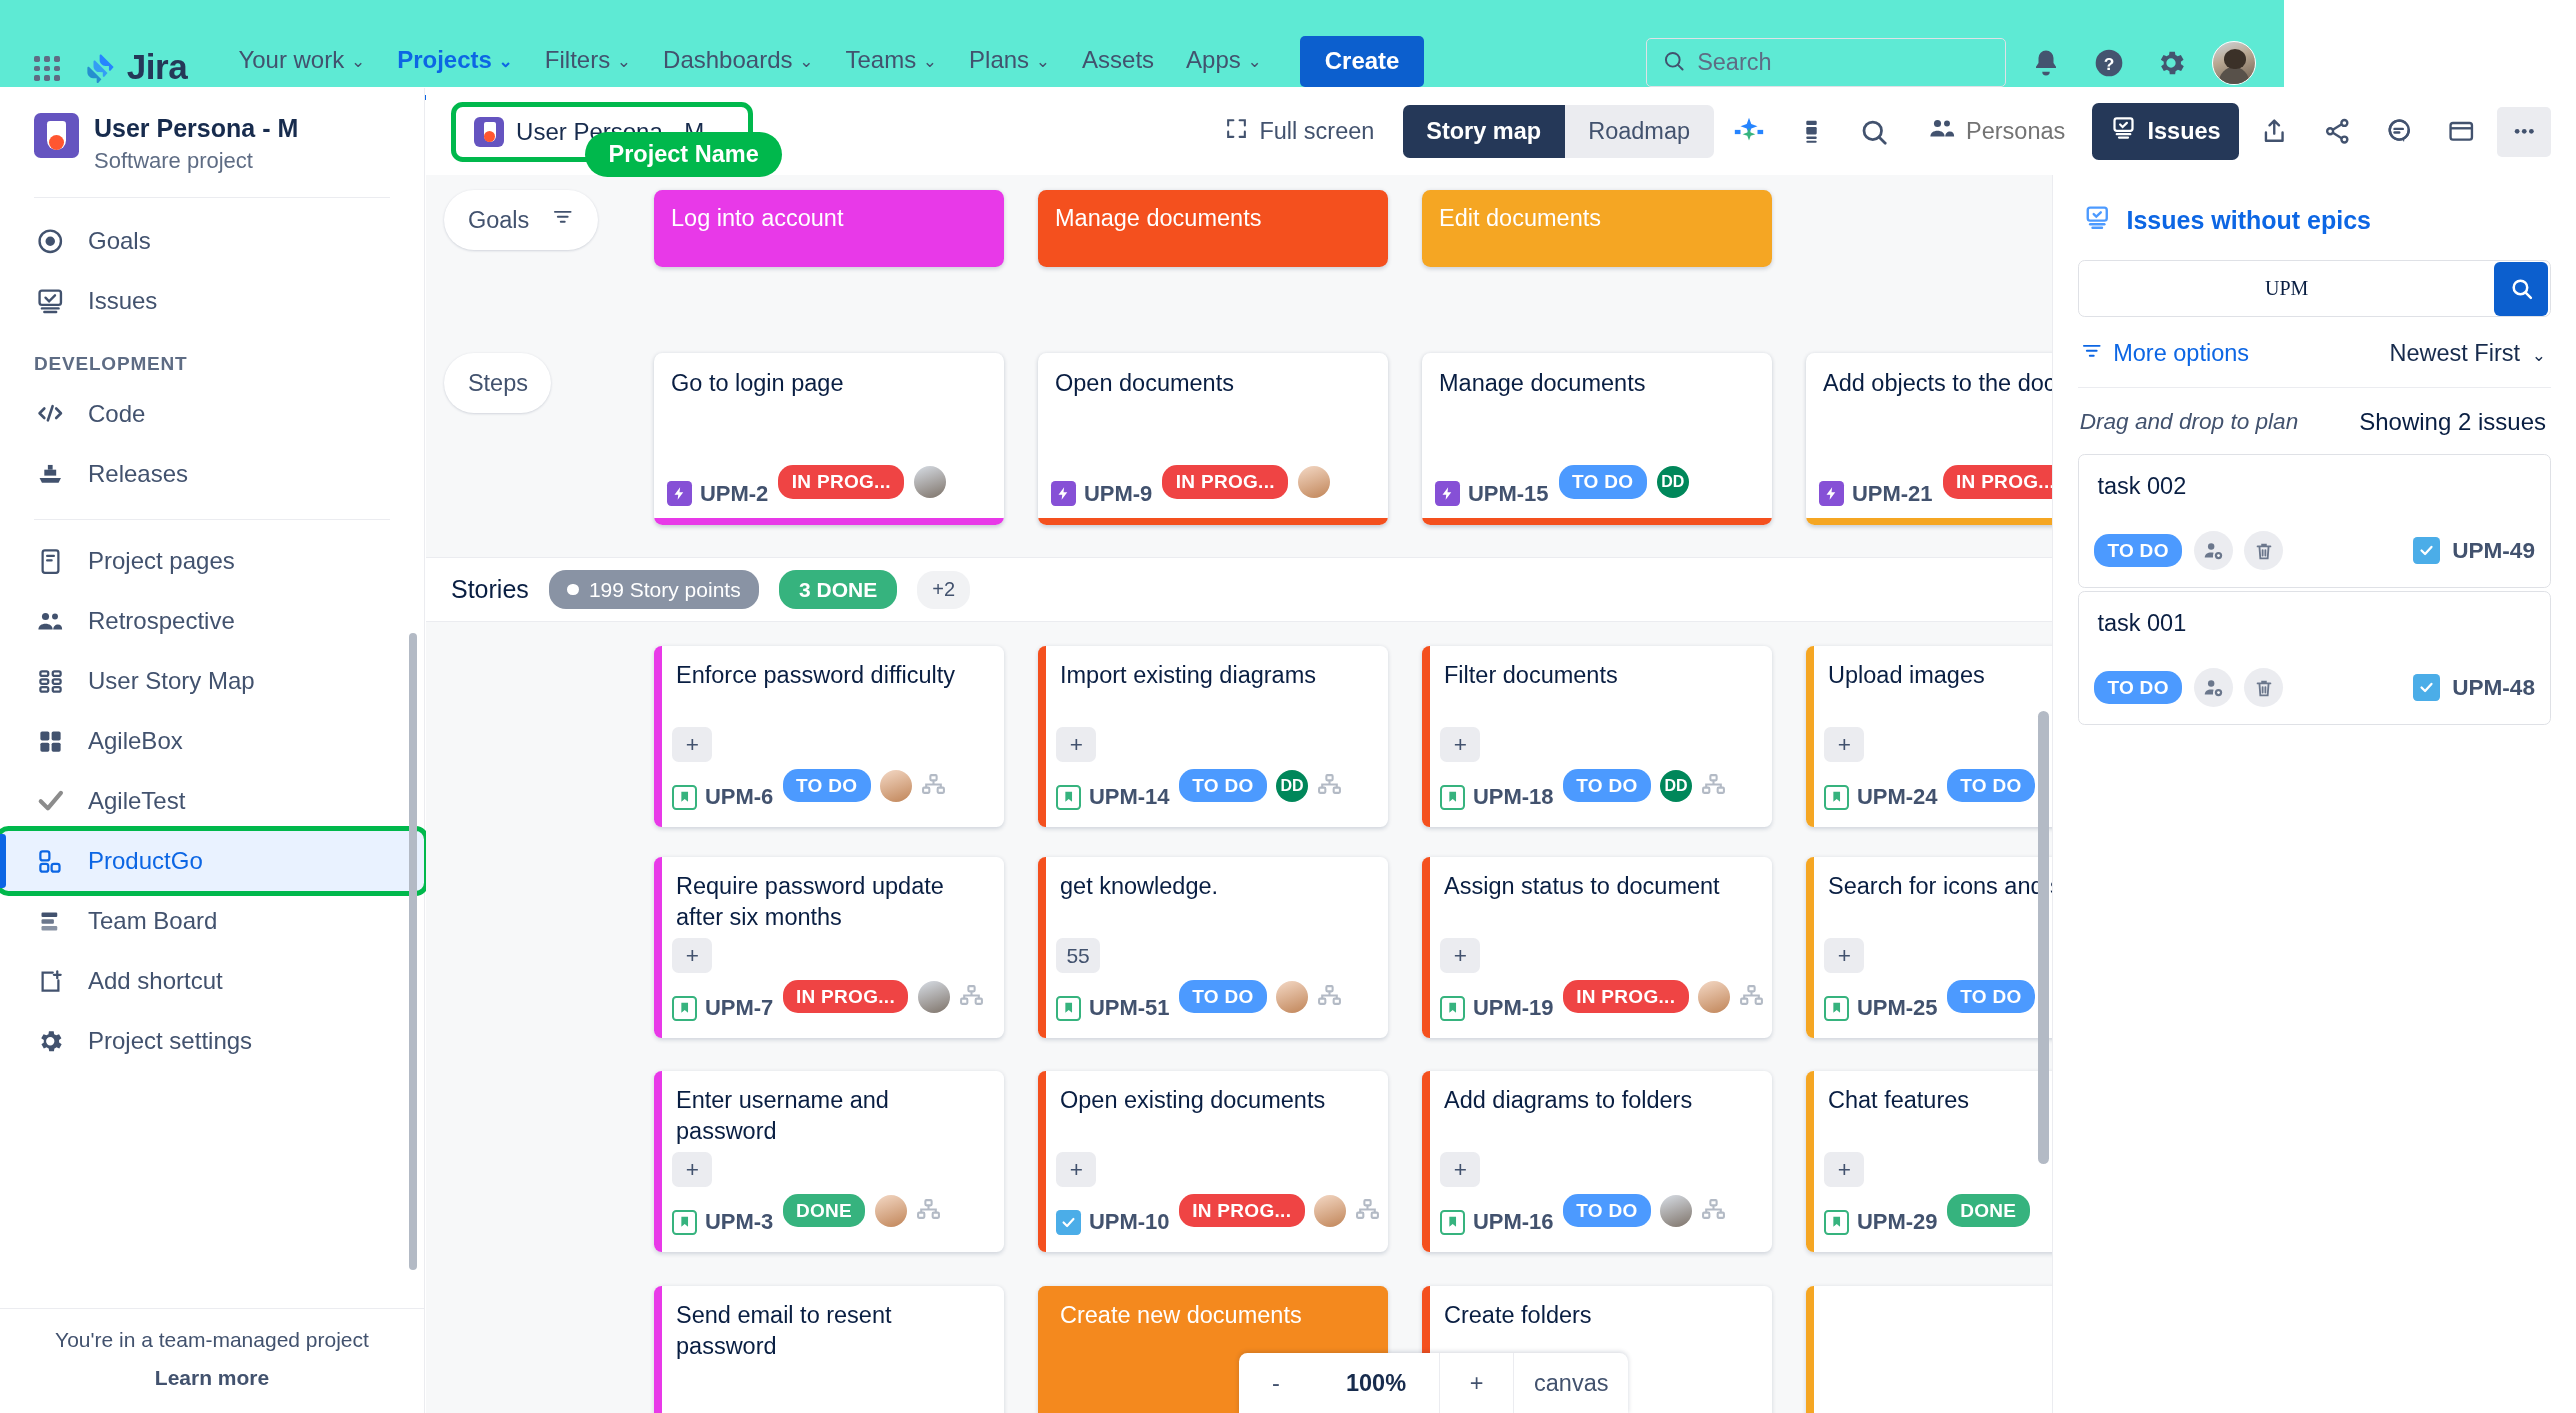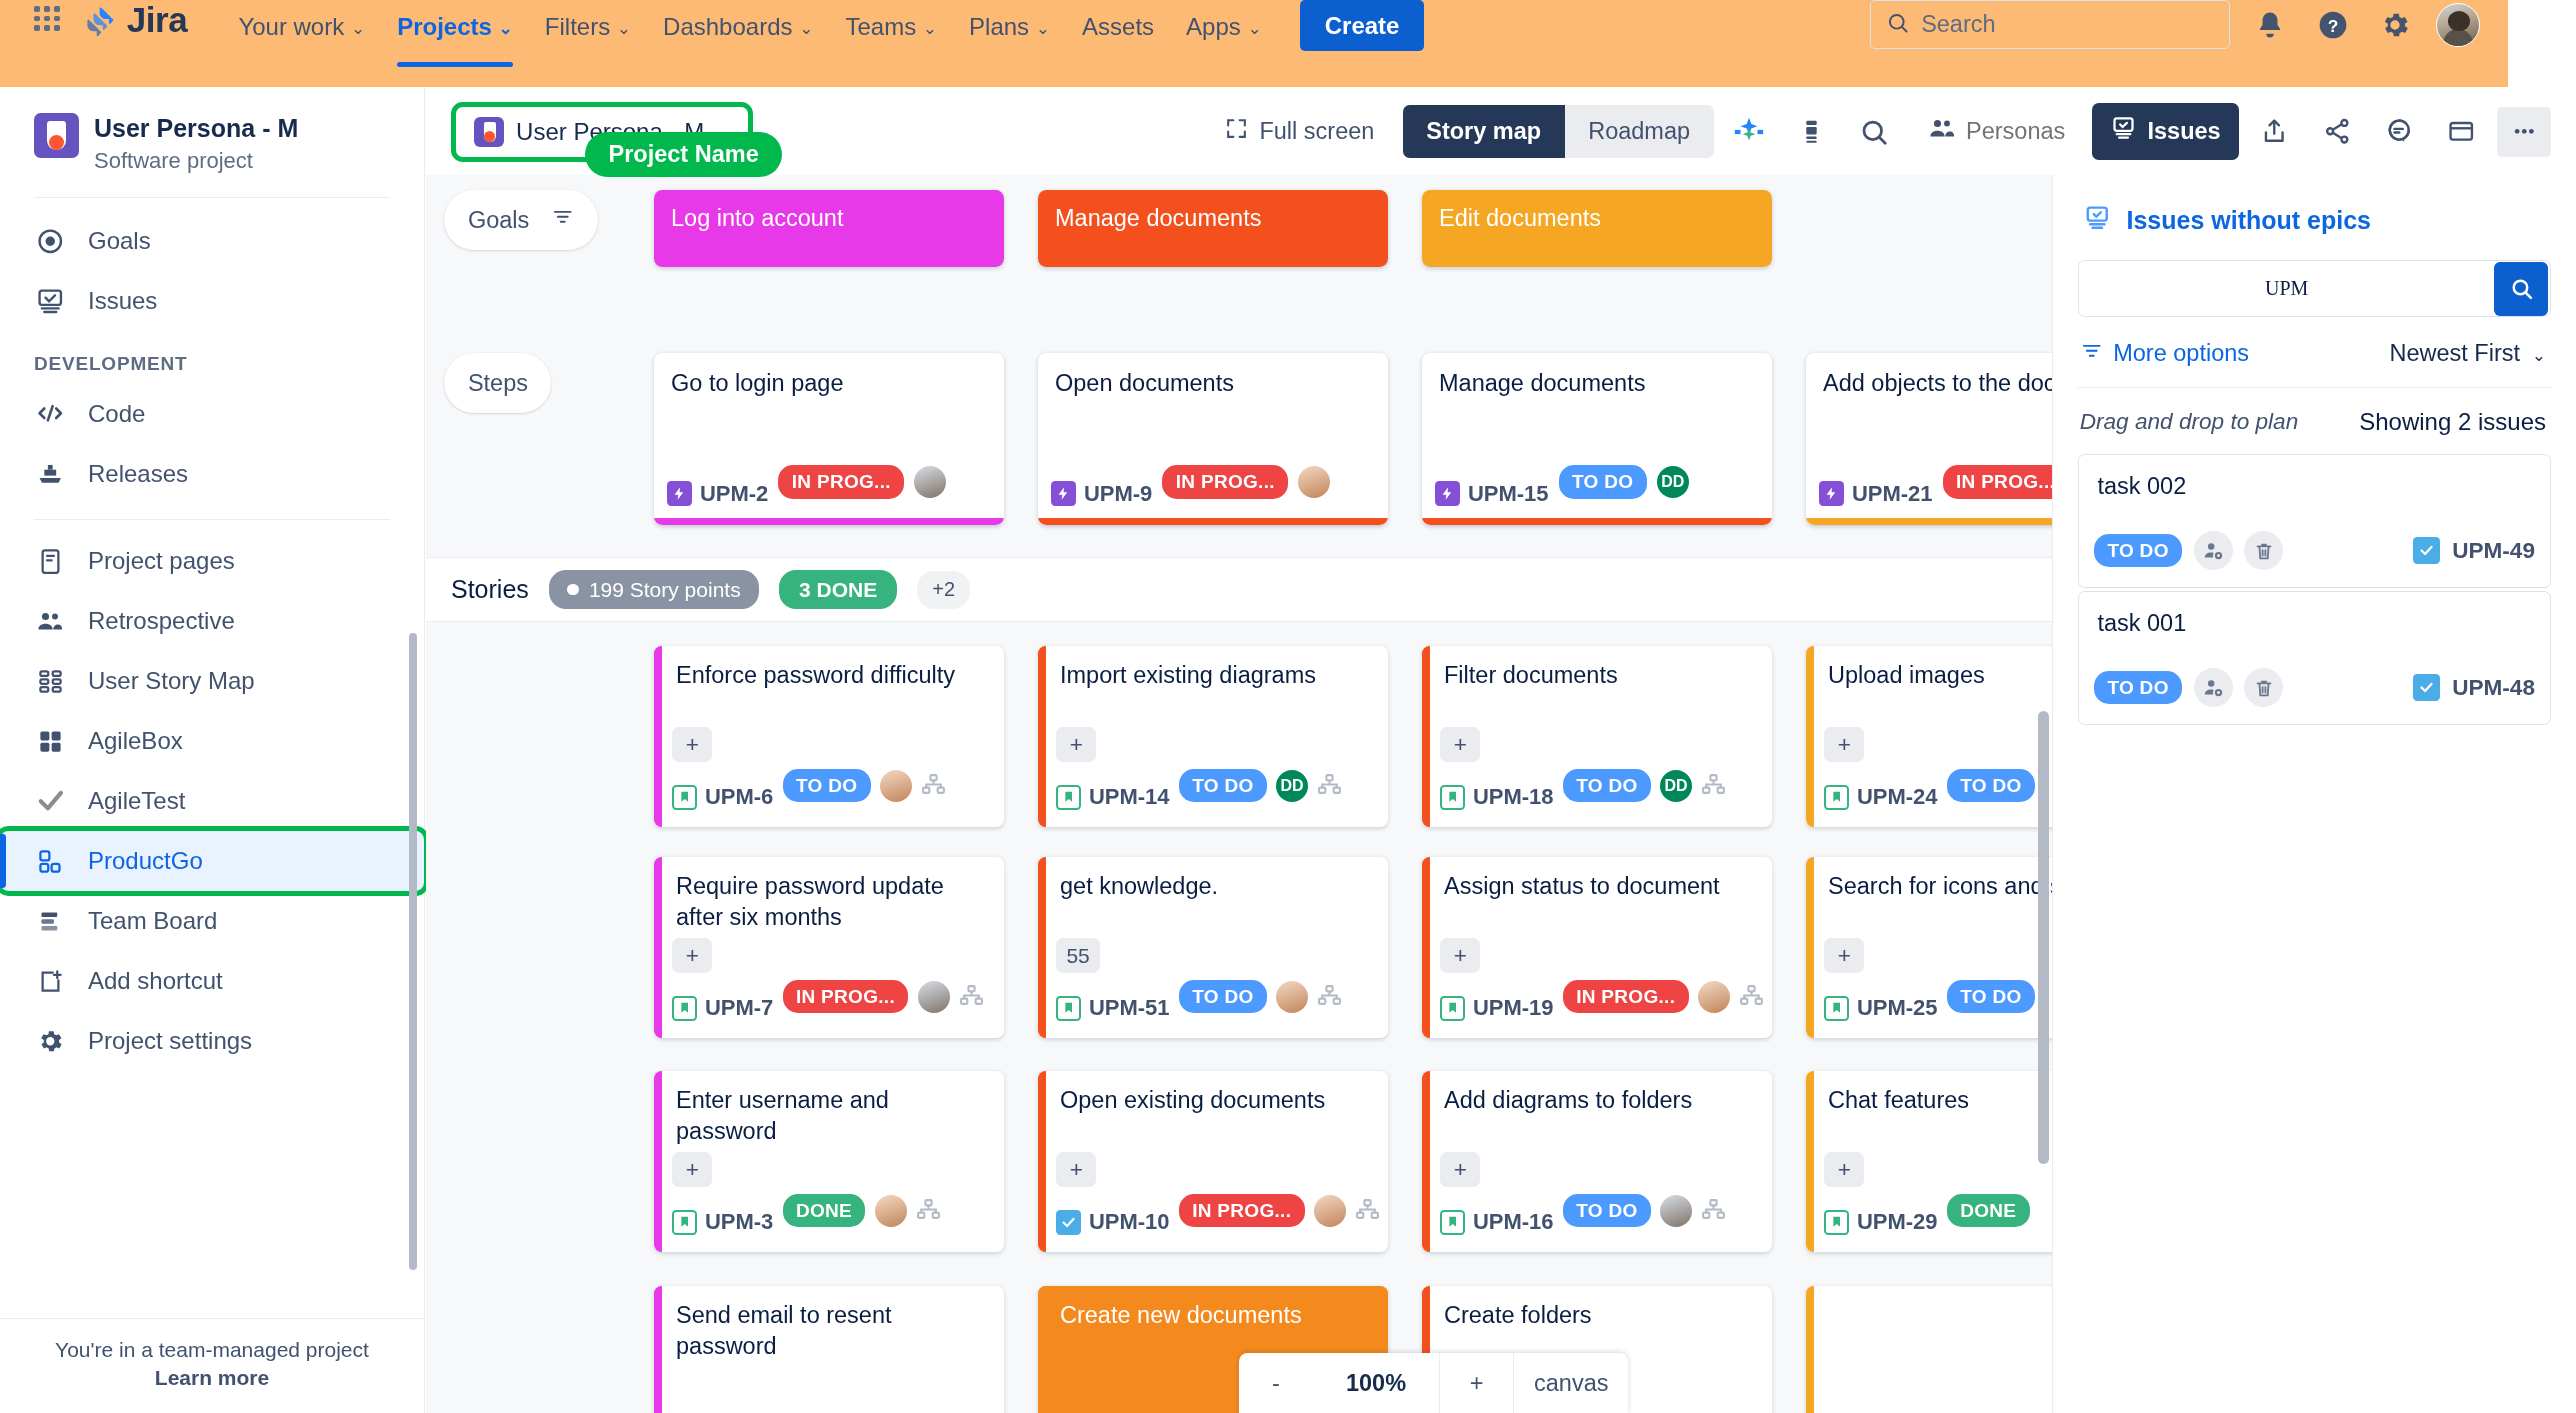--- a/index.html
+++ b/index.html
@@ -7,22 +7,22 @@
     width: 2576px; height: 1413px;
     font-family: "Liberation Sans", sans-serif;
     background: #ffffff;
     overflow: hidden;
     -webkit-font-smoothing: antialiased;
   }
   .app { position: relative; width: 2576px; height: 1413px; }
 
   
   .topnav {
-    position: absolute; top: 0; left: 0; width: 2508px; height: 88px;
-    background: #fdba74; display: flex; align-items: flex-start;
+    position: absolute; top: 0; left: 0; width: 2284px; height: 88px;
+    background: #5eead4; display: flex; align-items: flex-end;
     padding: 0 28.5px; border-bottom: 0.8px solid #fff;
   }
   .appswitcher { width: 37px; height: 37px; display: grid;
     grid-template-columns: repeat(3,1fr); grid-template-rows: repeat(3,1fr);
     gap: 4.2px; padding: 5.9px; cursor: pointer; margin-right: 17px;}
   .appswitcher i { background: #5e6c84; border-radius: 1.7px; display:block; }
   .logo { display:flex; align-items:center; gap:9.2px; margin-right: 35px; cursor:pointer;}
   .logo-mark { width: 35px; height: 35px; position: relative; }
   .logo-text { font-size: 35px; font-weight: 600; color: #253858; letter-spacing:-0.4px;}
   .nav-item {
@@ -74,21 +74,21 @@
     display:flex; align-items:center; gap: 22px; height: 60px;
     padding: 0 22px 0 34px; cursor:pointer; color:#42526e; font-size:24px;
     position:relative; border-radius: 0 3.4px 3.4px 0;
   }
   .sb-item .sb-ico { width:32px; height:32px; display:flex; align-items:center; justify-content:center; flex:none;}
   .sb-item.selected { background:#e9f2ff; color:#0c66e4; }
   .sb-item.selected::before{content:"";position:absolute;left:0;top:3.4px;bottom:3.4px;width:5.9px;background:#0c66e4;border-radius:0 3.4px 3.4px 0;}
   .sb-section { font-size:19px; font-weight:700; color:#5e6c84; letter-spacing:0.8px; padding: 22px 34px 8.4px 34px;}
   .sb-foot { position:absolute; bottom:0; left:0; right:0; padding: 18.4px 0 23.5px; text-align:center; border-top:0.8px solid #ebecf0; }
   .sb-foot .l1 { font-size:21px; color:#42526e;}
-  .sb-foot .l2 { font-size:21px; color:#42526e; font-weight:600; margin-top:4px; cursor:pointer;}
+  .sb-foot .l2 { font-size:21px; color:#42526e; font-weight:600; margin-top:14px; cursor:pointer;}
   .sb-scroll { position:absolute; right:6.7px; top:545px; width:8.4px; height:637px; background:#b3bac5; border-radius:4.2px; cursor:pointer;}
   .hl-green { outline: 5.9px solid #00b84c; border-radius: 8.4px; }
 
   
   .main { position:absolute; top:88px; left:426px; right:0; bottom:0; background:#fff;}
   .toolbar { height: 87px; display:flex; align-items:center; padding: 0 25px 0 30px; gap:0; background:#fff; position:relative;}
   .proj-select {
     display:flex; align-items:center; gap:11.7px; padding: 10px 18.4px;
     border-radius: 6.7px; cursor:pointer; font-size:24px; color:#172b4d; background:#fff;
   }

